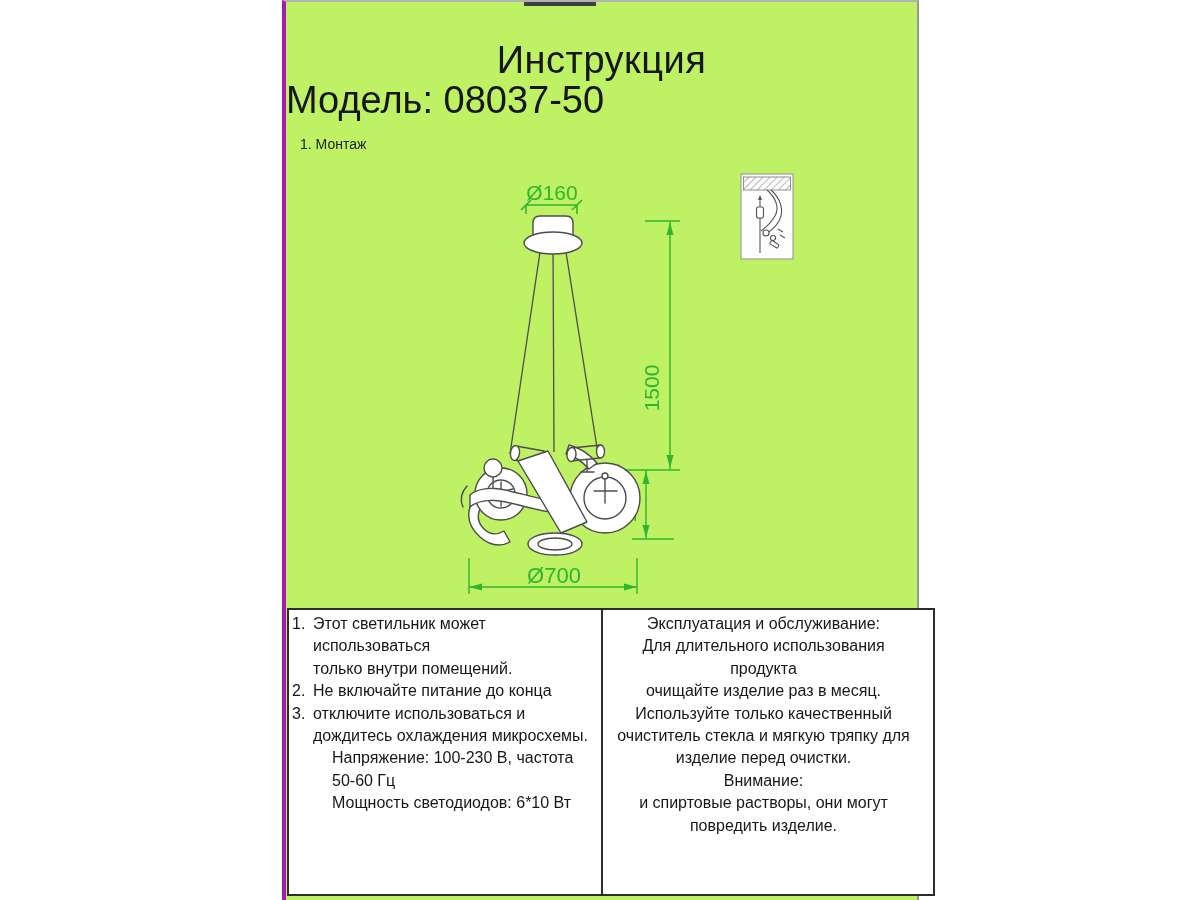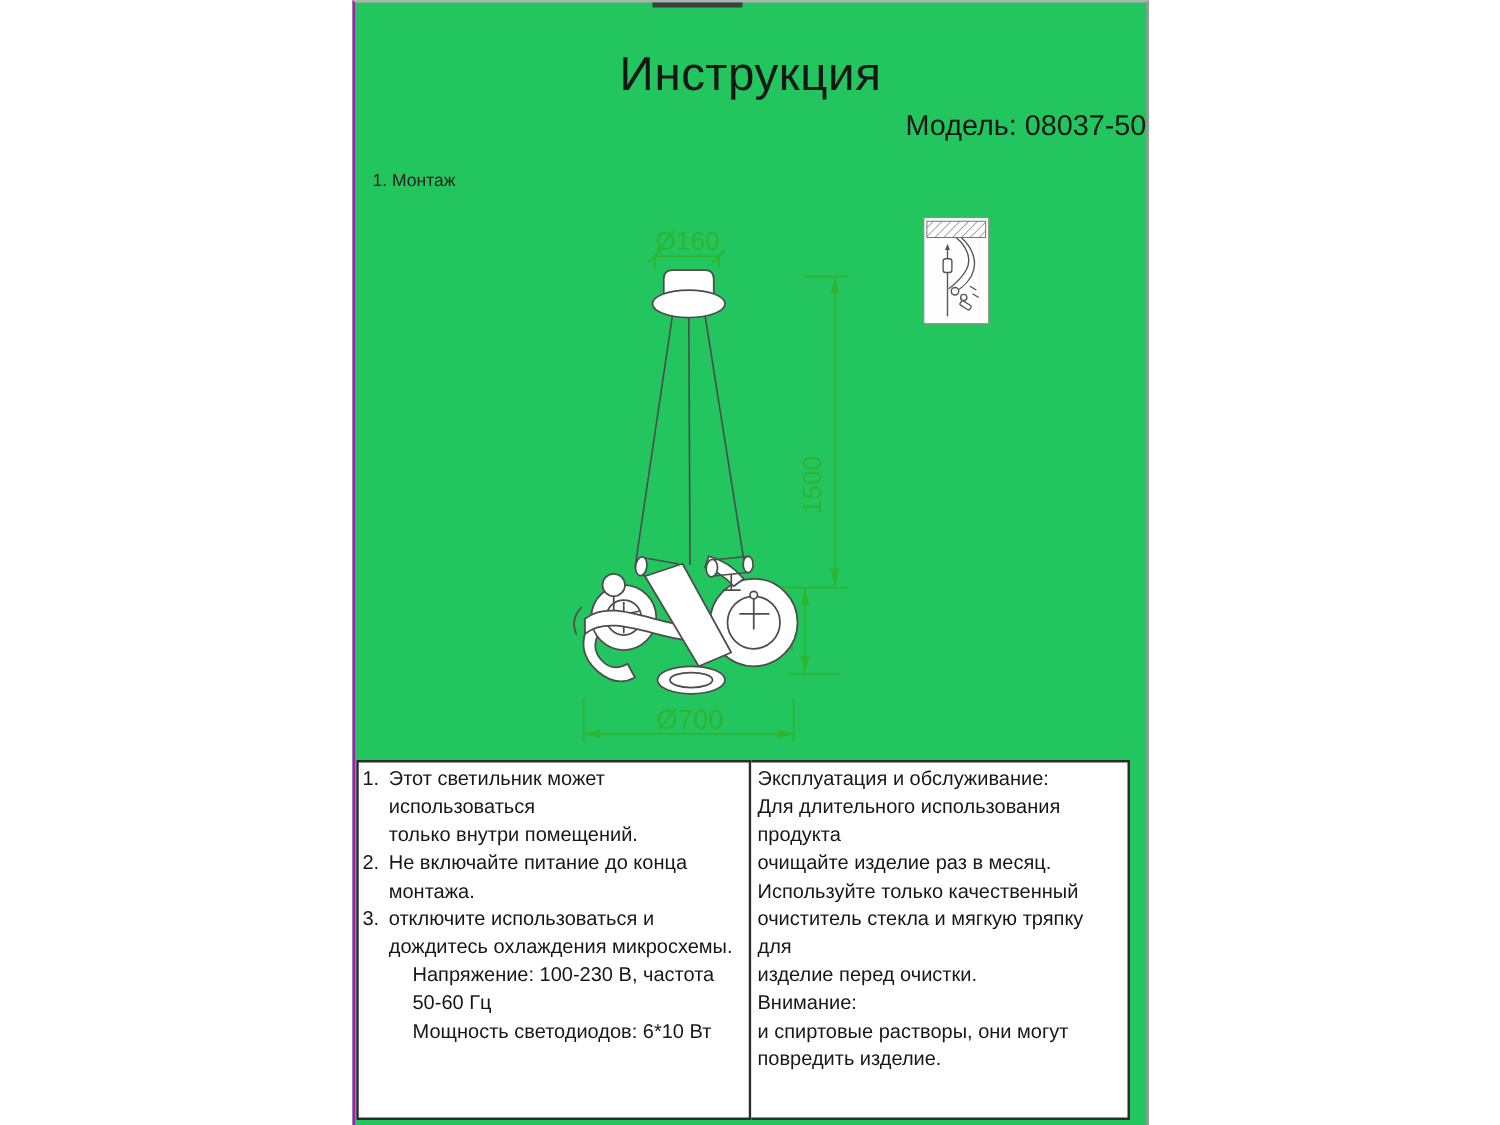--- a/index.html
+++ b/index.html
@@ -3,43 +3,43 @@
 <meta charset="utf-8">
 <style>
   html,body{margin:0;padding:0;}
   body{
     width:1200px;height:900px;position:relative;background:#ffffff;
     font-family:"Liberation Sans","DejaVu Sans",sans-serif;color:#1f1f1f;
     overflow:hidden;
   }
   .page{
     position:absolute;left:282px;top:0;width:637px;height:900px;
-    background:#22c55e;box-sizing:border-box;
-    border-left:2px solid #a21caf;border-right:2px solid #979797;border-top:2px solid #b3b3b3;
+    background:#bef264;box-sizing:border-box;
+    border-left:4px solid #a21caf;border-right:2px solid #979797;border-top:2px solid #b3b3b3;
   }
   .top-strip{position:absolute;left:238px;top:0;width:72px;height:4px;background:#3f3f3f;}
   .title{
     position:absolute;left:0;top:36px;width:100%;text-align:center;
     font-size:38px;line-height:44px;letter-spacing:.5px;color:#161616;
   }
   .model{
-    position:absolute;left:0;top:82px;width:100%;text-align:right;
-    font-size:23px;line-height:32px;color:#161616;
+    position:absolute;left:0;top:82px;width:100%;text-align:left;
+    font-size:38px;line-height:32px;color:#161616;
   }
   .section{
     position:absolute;left:14px;top:130px;font-size:14px;line-height:24px;color:#222;
   }
   .diagram{position:absolute;left:0;top:160px;width:637px;height:445px;}
   .notes{
     position:absolute;top:606px;height:288px;box-sizing:border-box;
     border:2px solid #2c2c2c;background:#fff;
     font-size:16px;line-height:22.4px;color:#171717;
   }
   .notes.left{left:1px;width:316px;border-right-width:2px;padding:3px 2px 0 3px;}
-  .notes.right{left:317px;width:303px;border-left:none;padding:3px 14px 0 5px;}
+  .notes.right{left:317px;width:332px;border-left:none;padding:3px 14px 0 5px;text-align:center;}
   .note-item{display:flex;}
   .note-item .num{width:21px;flex:none;}
   .plain{padding-left:0;margin-left:40px;}
 </style>
 </head>
 <body>
 
 <div class="page">
   <div class="top-strip"></div>
 
@@ -152,21 +152,20 @@
       <span class="num">1.</span>
       <span>
         <div>Этот светильник может использоваться</div>
         <div>только внутри помещений.</div>
       </span>
     </div>
     <div class="note-item">
       <span class="num">2.</span>
       <span>
         <div>Не включайте питание до конца</div>
-        <div>монтажа.</div>
       </span>
     </div>
     <div class="note-item">
       <span class="num">3.</span>
       <span>
         <div>отключите использоваться и</div>
         <div>дождитесь охлаждения микросхемы.</div>
       </span>
     </div>
     <div class="plain">Напряжение: 100-230 В, частота 50-60 Гц</div>

